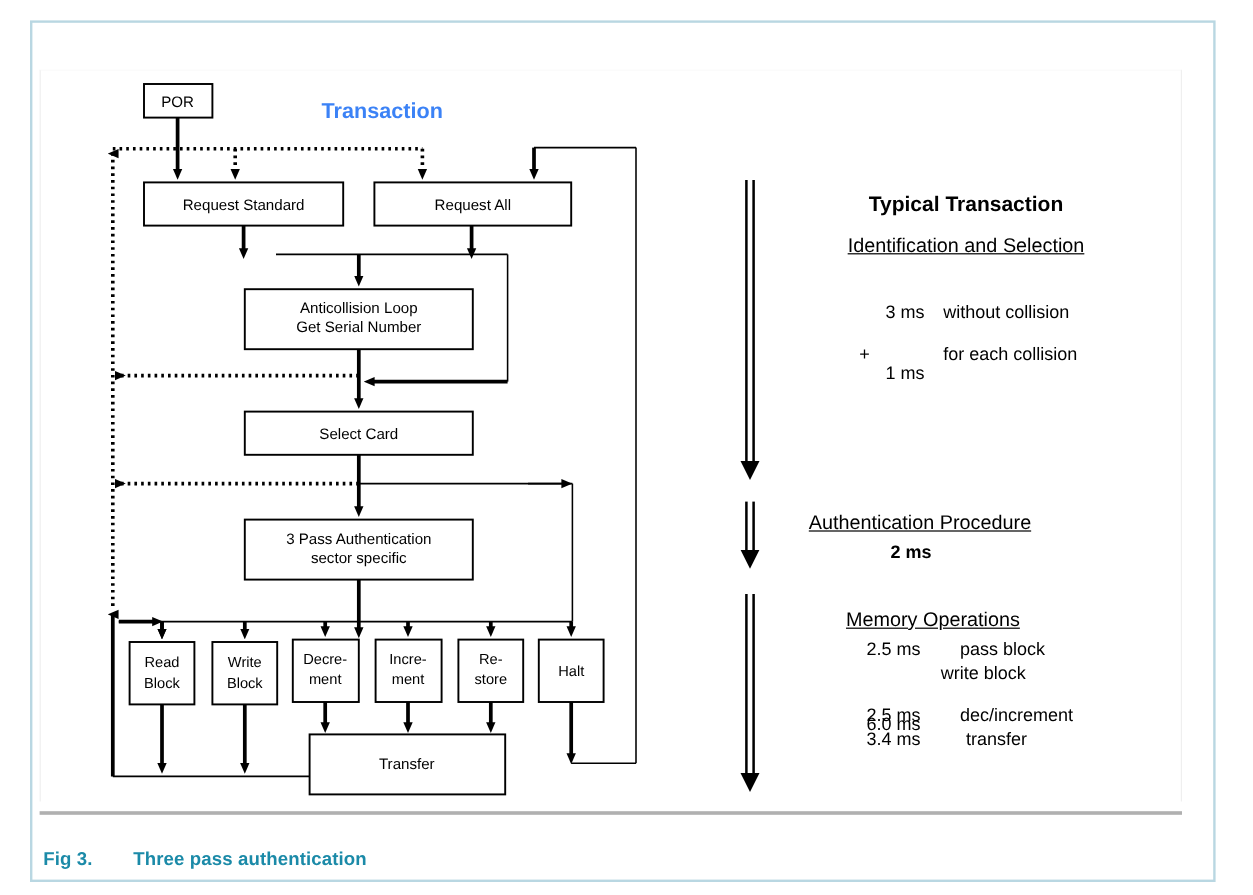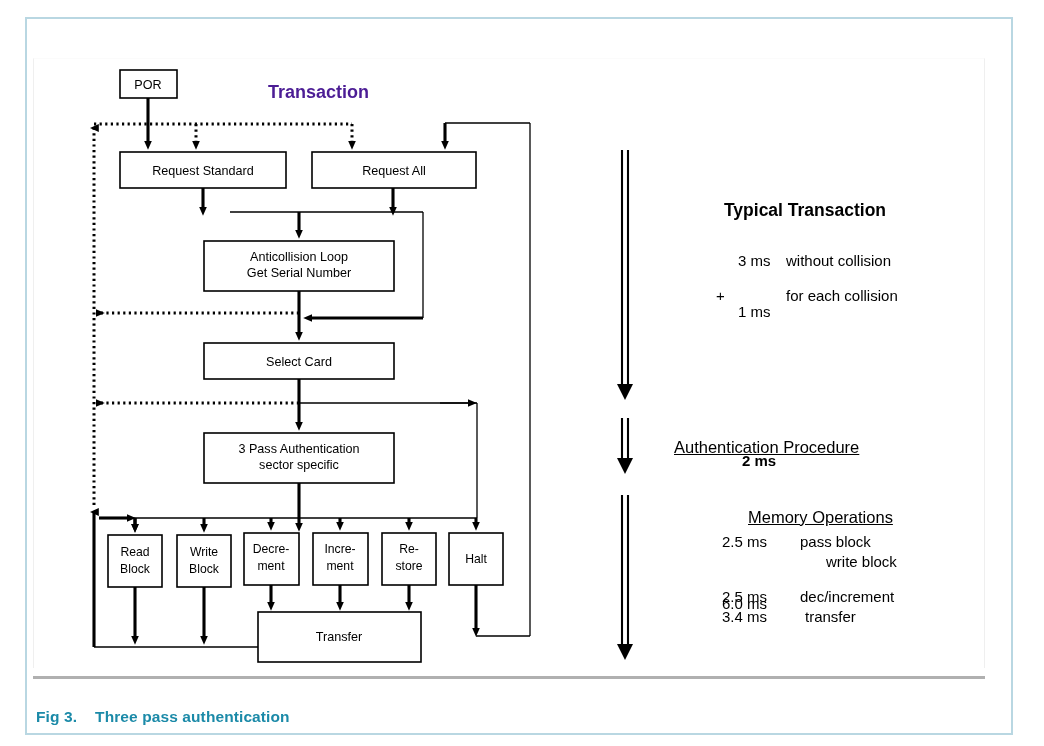--- a/index.html
+++ b/index.html
@@ -15,33 +15,33 @@
   
   .content-box{position:absolute;left:33px;top:58px;width:952px;height:610px;
                border-left:1px solid #efefef;border-right:1px solid #efefef;
                border-top:1px solid #fbfbfb;box-sizing:border-box;background:#fff;}
 
   
   .caption-rule{position:absolute;left:33px;top:676px;width:952px;height:3px;background:#b0b0b0;}
 
   .caption{position:absolute;left:36px;top:708px;color:#1b8aa8;font-weight:bold;font-size:15.5px;
            letter-spacing:0.1px;white-space:nowrap;}
-  .caption .cap-num{margin-right:18px;}
+  .caption .cap-num{margin-right:34px;}
 
   
   #flow{position:absolute;left:0;top:0;}
 
-  .fc-title{position:absolute;font-weight:bold;font-size:18px;color:#4c1d95;white-space:nowrap;}
+  .fc-title{position:absolute;font-weight:bold;font-size:18px;color:#3b82f6;white-space:nowrap;}
 
   .node-label{font-family:"Liberation Sans",sans-serif;font-size:12.6px;fill:#000;}
   .node-label.small{font-size:12.2px;}
 
   
   .ann{position:absolute;color:#000;}
-  .ann-h1{font-weight:bold;font-size:17.5px;margin-top:40px;}
+  .ann-h1{font-weight:bold;font-size:17.5px;}
   .ann-h2{font-size:16.5px;text-decoration:underline;}
   .ann-row{font-size:15px;white-space:nowrap;}
   .center{text-align:center;}
 </style>
 </head>
 <body>
 
 <div id="root">
 
   <div class="page-frame"></div>
@@ -183,38 +183,39 @@
 
         <path d="M622,495 L622,648"></path>
         <path d="M628,495 L628,648"></path>
         <path d="M625,648 L625,652" marker-end="url(#ahBig)"></path>
       </g>
     </g>
   </svg>
 
   <div class="ann ann-h1 center" style="left:676px;top:160px;width:258px;">Typical Transaction</div>
 
+  <div class="ann ann-h2 center" style="left:676px;top:196px;width:258px;">Identification and Selection</div>
 
   <div class="ann ann-row" style="left:738px;top:252px;">3 ms</div>
   <div class="ann ann-row" style="left:786px;top:252px;">without collision</div>
 
   <div class="ann ann-row" style="left:716px;top:287px;">+</div>
   <div class="ann ann-row" style="left:738px;top:287px;margin-top:16px;">1 ms</div>
   <div class="ann ann-row" style="left:786px;top:287px;">for each collision</div>
 
-  <div class="ann ann-h2" style="left:674px;top:438px;">Authentication Procedure</div>
+  <div class="ann ann-h2" style="left:674px;top:427px;">Authentication Procedure</div>
   <div class="ann ann-row" style="left:742px;top:452px;font-weight:bold;">2 ms</div>
 
-  <div class="ann ann-h2" style="left:705px;top:508px;margin-left:43px;">Memory Operations</div>
+  <div class="ann ann-h2" style="left:705px;top:508px;">Memory Operations</div>
 
   <div class="ann ann-row" style="left:722px;top:533px;">2.5 ms</div>
   <div class="ann ann-row" style="left:800px;top:533px;">pass block</div>
 
   <div class="ann ann-row" style="left:722px;top:553px;margin-top:42px;">6.0 ms</div>
-  <div class="ann ann-row" style="left:826px;top:553px;text-align:center;">write block</div>
+  <div class="ann ann-row" style="left:784px;top:553px;text-align:center;">write block</div>
 
   <div class="ann ann-row" style="left:722px;top:588px;">2.5 ms</div>
   <div class="ann ann-row" style="left:800px;top:588px;">dec/increment</div>
 
   <div class="ann ann-row" style="left:722px;top:608px;">3.4 ms</div>
   <div class="ann ann-row" style="left:805px;top:608px;">transfer</div>
 
   <div class="caption">
     <span class="cap-num">Fig 3.</span><span>Three pass authentication</span>
   </div>

